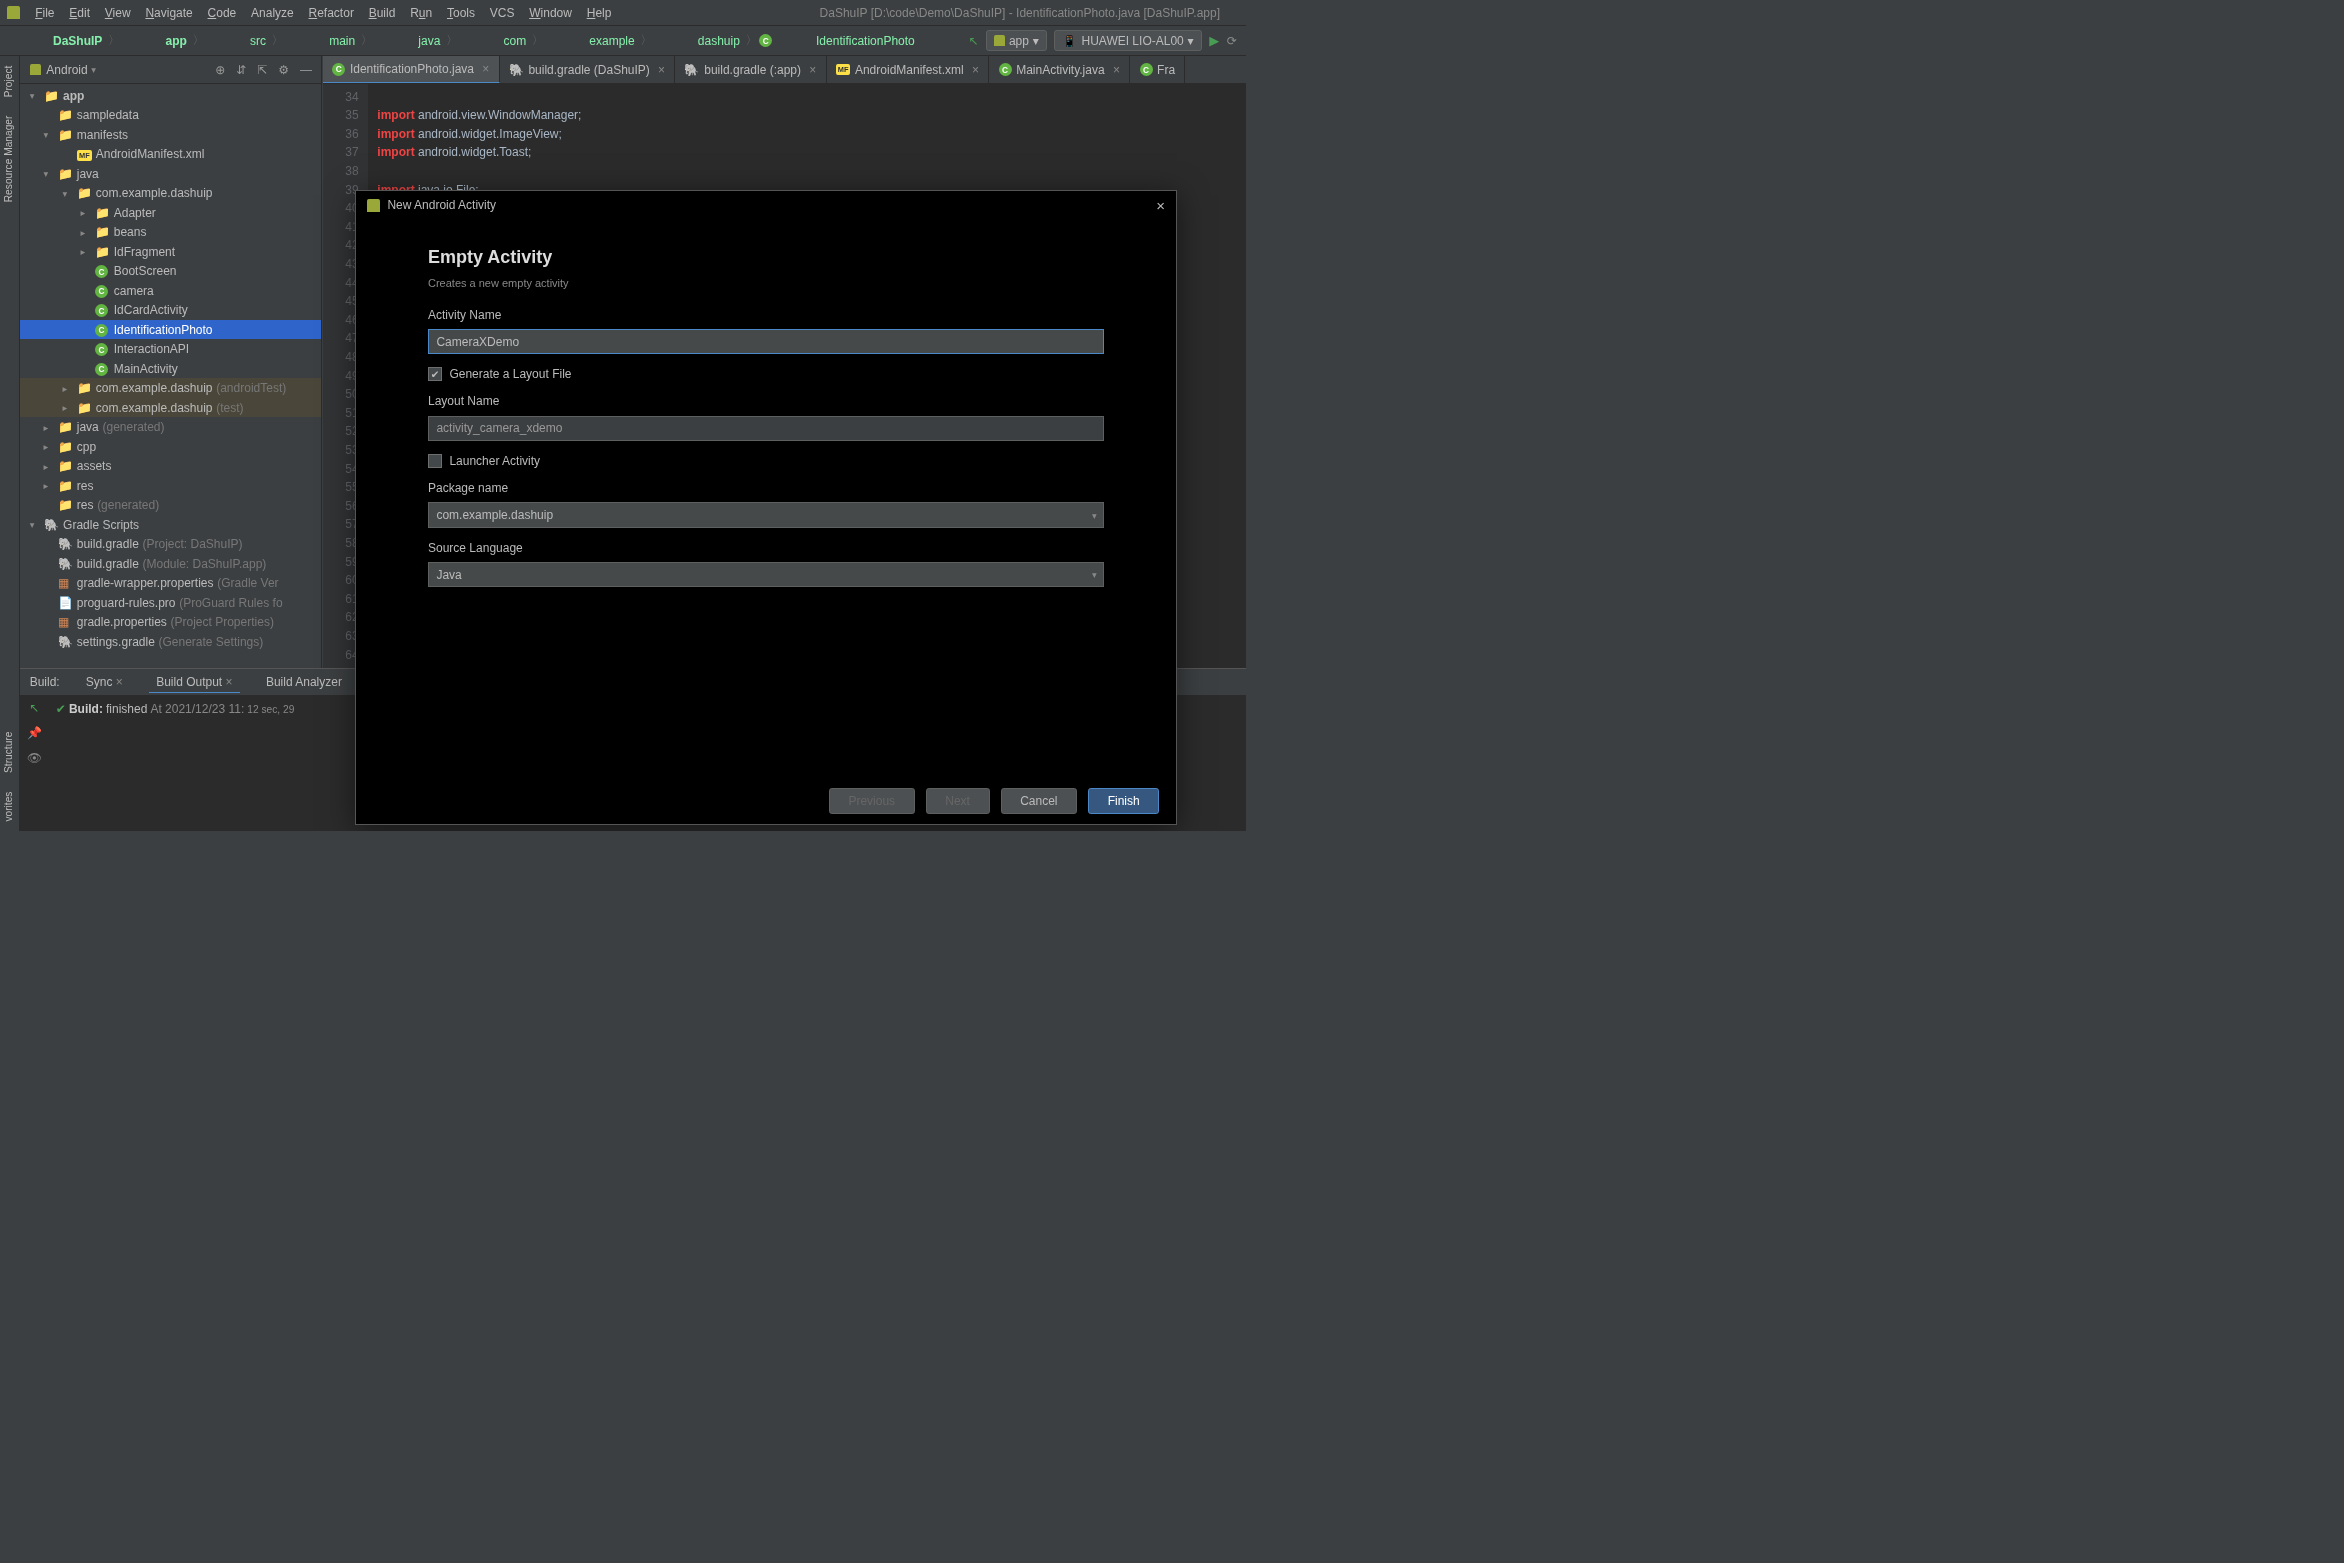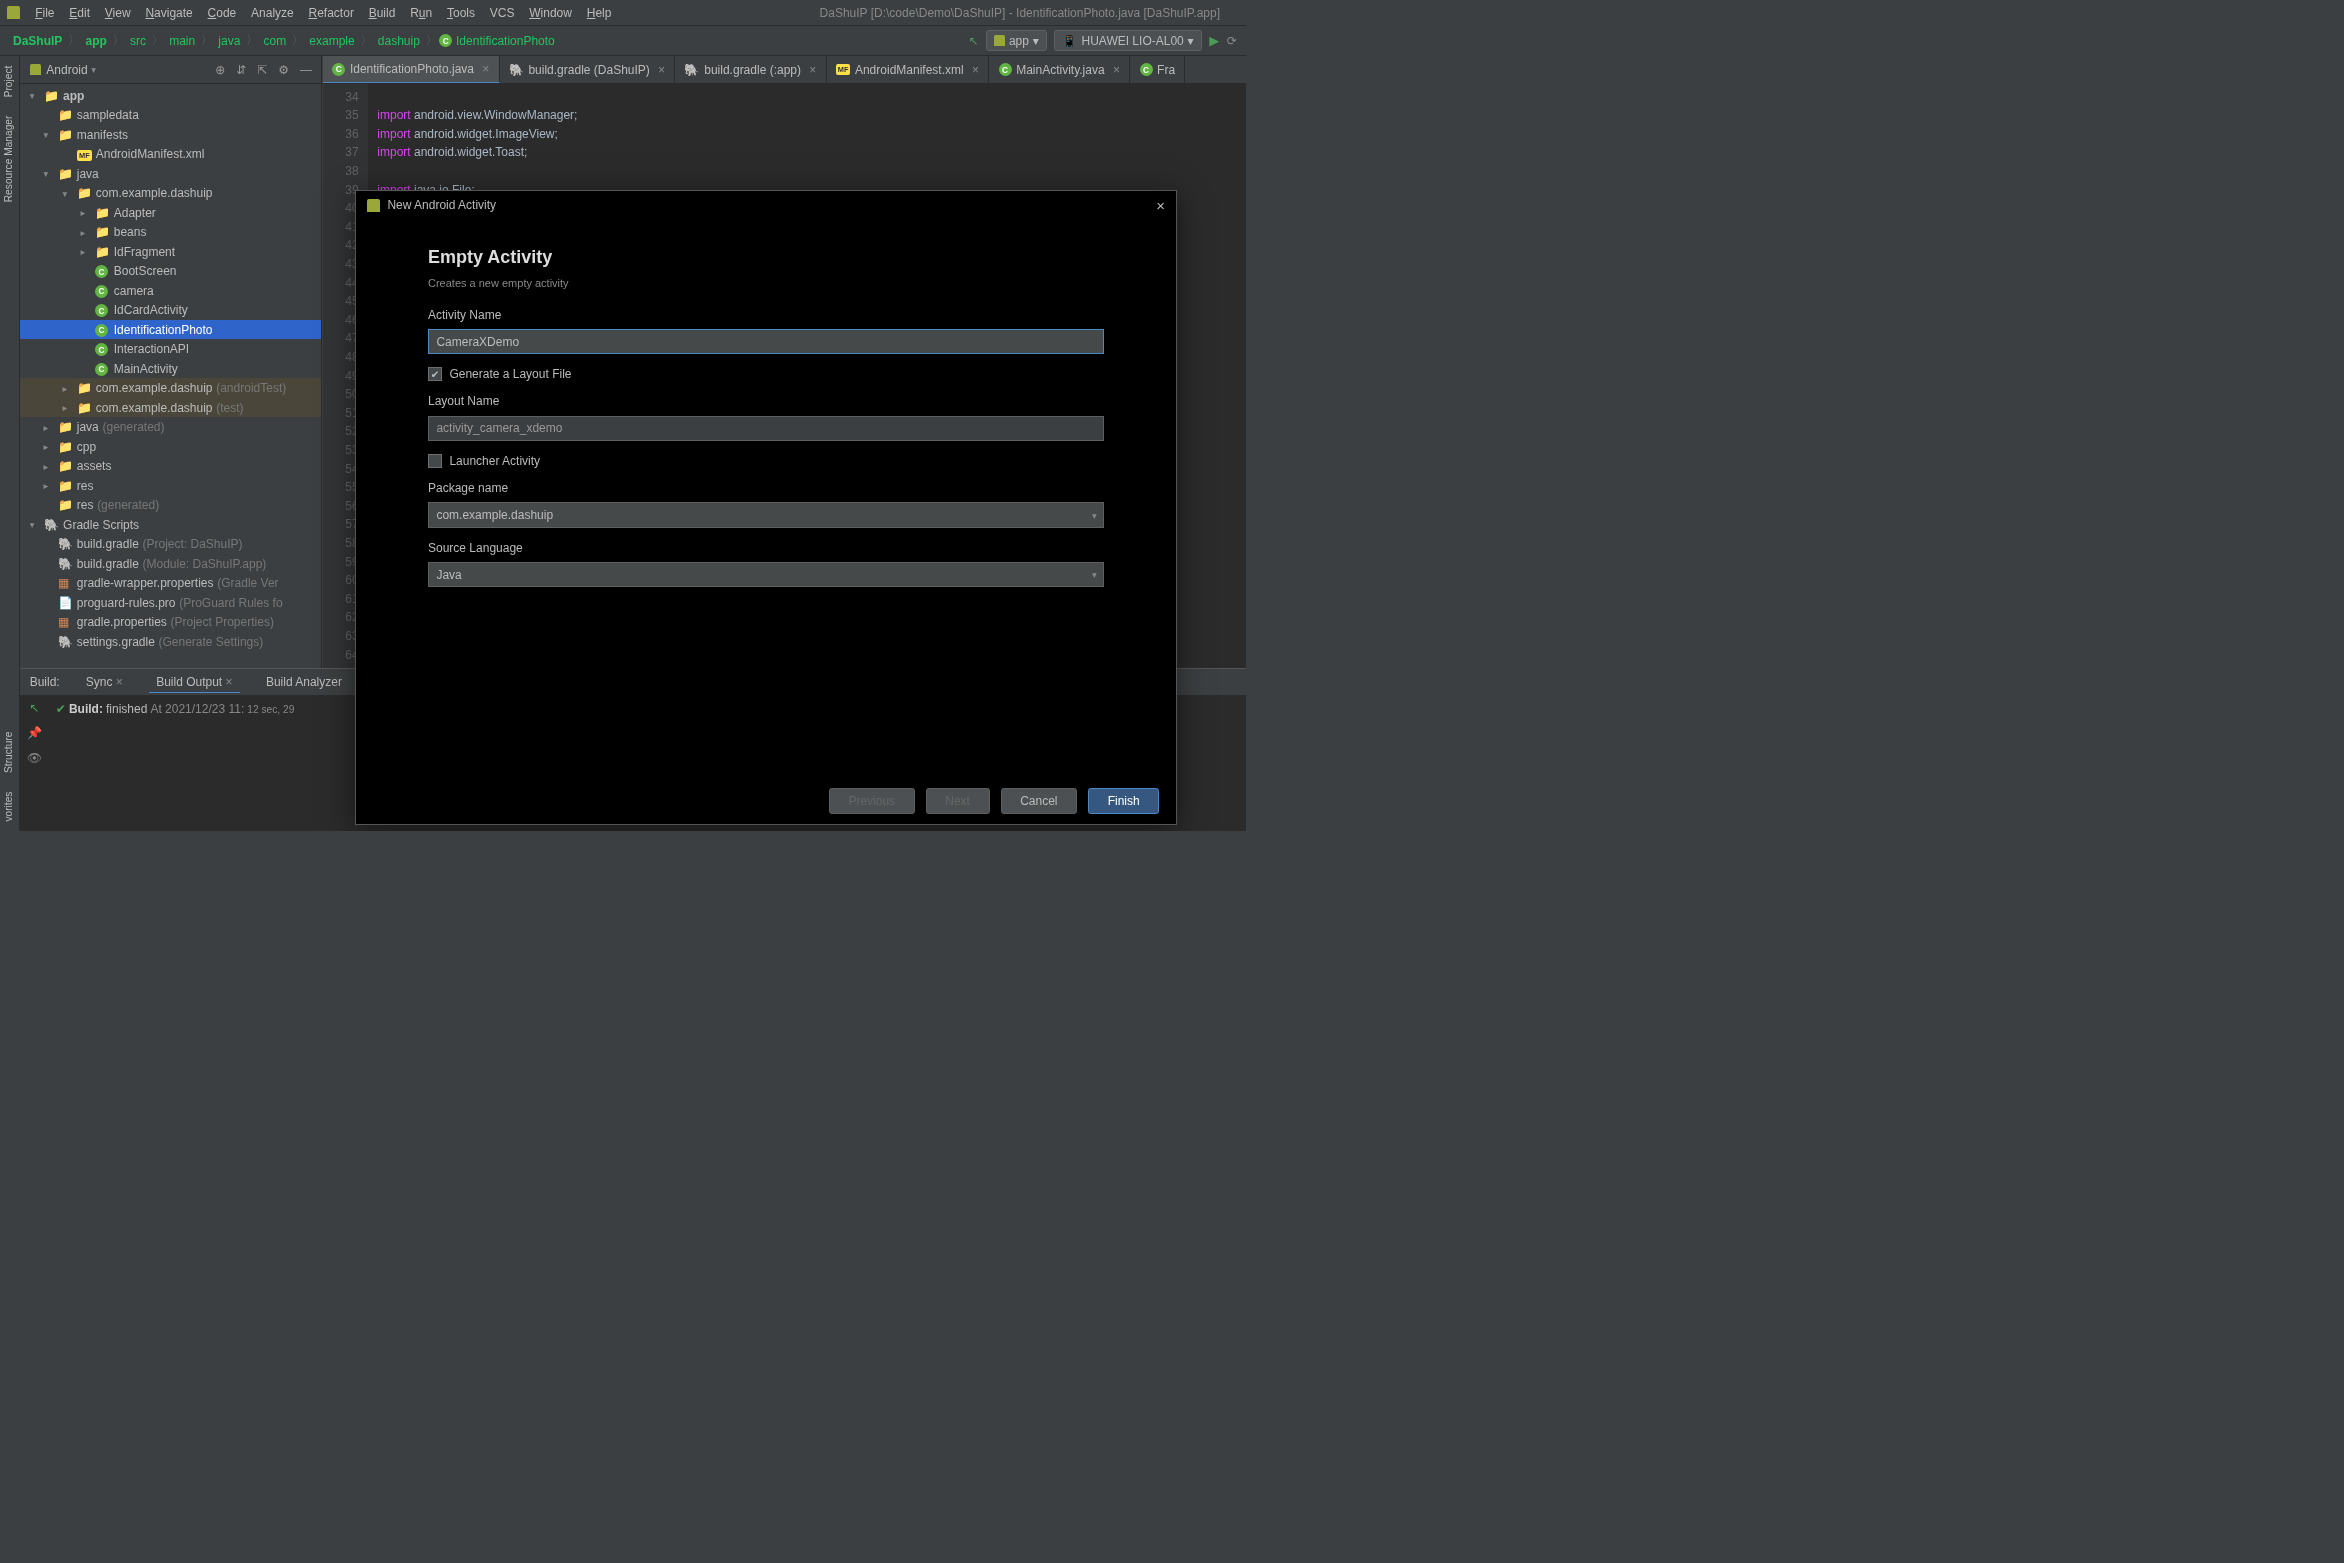--- a/index.html
+++ b/index.html
@@ -6,21 +6,21 @@
 body { background: #3c3f41; color: #bbbbbb; overflow: hidden; width: 1246px; height: 831px; position: relative; }
 
 
 .menubar { height: 26px; display: flex; align-items: center; padding: 0 7.4px; background: #3c3f41; border-bottom: 0.9px solid #2b2b2b; }
 .menubar .menu-item { padding: 0 7.4px; color: #bbb; cursor: pointer; }
 .menubar .menu-item .underline { text-decoration: underline; }
 .menubar .title { margin-left: auto; color: #888; font-size: 12px; margin-right: 18.6px; }
 
 
 .navbar { height: 30px; display: flex; align-items: center; padding: 0 9.3px; background: #3c3f41; border-bottom: 0.9px solid #2b2b2b; }
-.navbar .crumb { color: #22c55e; padding: 0 3.7px; }
+.navbar .crumb { color: #86efac; padding: 0 3.7px; margin-left: 40px; }
 .navbar .sep { color: #666; padding: 0 1.9px; }
 .navbar .right { margin-left: auto; display: flex; align-items: center; gap: 7.4px; }
 .navbar .dropdown { background: #4c5052; border: 0.9px solid #5e6060; border-radius: 2.8px; padding: 2.8px 7.4px; color: #bbb; display: flex; align-items: center; gap: 3.7px; }
 .navbar .run-icon { color: #499c54; font-size: 13px; }
 .navbar .hammer { color: #499c54; }
 
 
 .left-tabs { position: absolute; left: 0; top: 56px; width: 20.4px; height: calc(100% - 56px); background: #3c3f41; border-right: 0.9px solid #2b2b2b; display: flex; flex-direction: column; }
 .left-tab { writing-mode: vertical-rl; transform: rotate(180deg); padding: 9.3px 2.8px; color: #bbb; font-size: 10.2px; cursor: pointer; text-align: center; }
 
@@ -44,21 +44,21 @@
 
 
 .editor-area { position: absolute; left: 323px; top: 56px; right: 0; height: 612px; background: #2b2b2b; }
 .editor-tabs { height: 28px; display: flex; align-items: stretch; background: #3c3f41; border-bottom: 0.9px solid #2b2b2b; }
 .editor-tab { display: flex; align-items: center; padding: 0 9.3px; color: #bbb; border-right: 0.9px solid #2b2b2b; cursor: pointer; gap: 4.6px; font-size: 11px; }
 .editor-tab.active { background: #4e5254; border-bottom: 1.9px solid #4a88c7; }
 .editor-tab .close { color: #888; margin-left: 3.7px; }
 .editor-body { display: flex; height: calc(100% - 28px); }
 .gutter { width: 45px; background: #313335; text-align: right; padding: 3.7px 9.3px 0 0; color: #606366; font-family: 'Consolas', monospace; font-size: 12px; line-height: 18.6px; }
 .code { flex: 1; padding: 3.7px 9.3px; font-family: 'Consolas', monospace; font-size: 12px; line-height: 18.6px; color: #a9b7c6; }
-.code .kw { color: #d946ef; }
+.code .kw { color: #ef4444; font-weight: bold; }
 .code .pkg { color: #a9b7c6; }
 
 
 .build-panel { position: absolute; left: 20.4px; top: 668px; right: 0; height: 163px; background: #2b2b2b; border-top: 0.9px solid #555; }
 .build-tabs { height: 26px; display: flex; align-items: center; background: #3c3f41; padding: 0 9.3px; gap: 18.6px; }
 .build-tab { color: #bbb; cursor: pointer; padding: 3.7px 7.4px; }
 .build-tab.active { border-bottom: 1.9px solid #4a88c7; }
 .build-body { display: flex; height: calc(100% - 26px); }
 .build-toolbar { width: 28px; display: flex; flex-direction: column; align-items: center; padding: 5.6px 0; gap: 11px; color: #888; }
 .build-content { padding: 7.4px; color: #bbb; font-size: 11px; }

